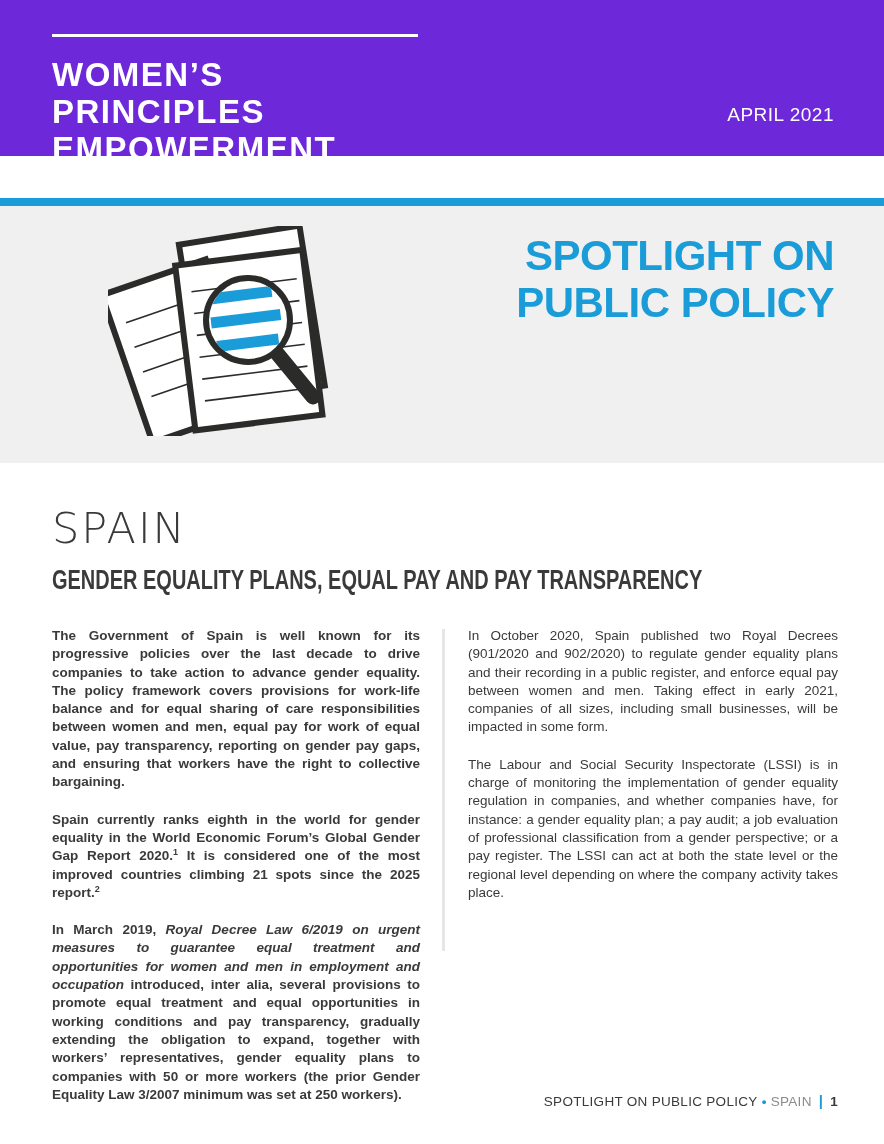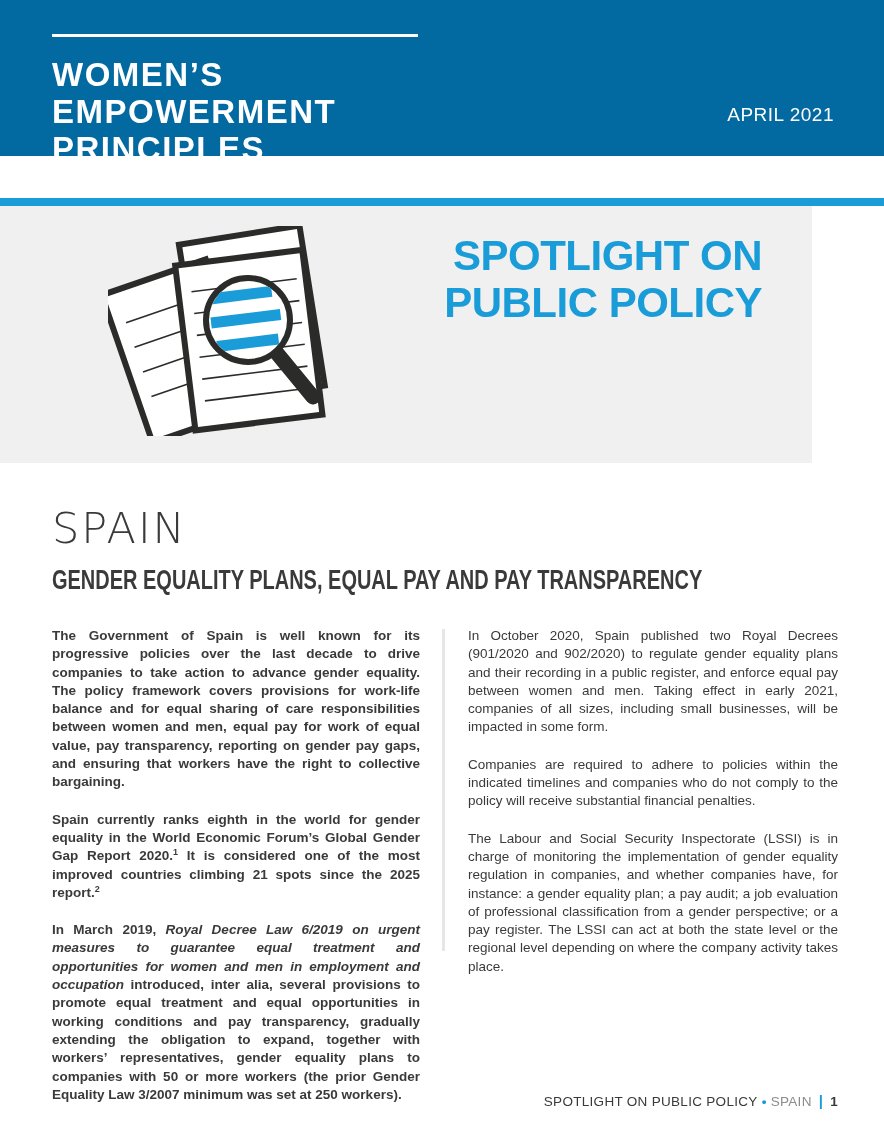--- a/index.html
+++ b/index.html
@@ -11,21 +11,21 @@
     margin: 0 auto;
     background: #ffffff;
     font-family: "Liberation Sans", sans-serif;
     overflow: hidden;
   }
 
   
   .masthead {
     position: absolute; left: 0; top: 0;
     width: 884px; height: 156px;
-    background: #0369a1;
+    background: #6d28d9;
   }
   .masthead-rule {
     position: absolute; left: 52px; top: 34px;
     width: 366px; height: 3px; background: #ffffff;
   }
   .masthead-title {
     position: absolute; left: 52px; top: 56px;
     color: #ffffff; font-weight: bold;
     font-size: 33px; line-height: 37px; letter-spacing: 1.5px;
   }
@@ -36,21 +36,21 @@
 
   
   .accent-bar {
     position: absolute; left: 0; top: 198px;
     width: 884px; height: 8px; background: #1A9CD8;
   }
 
   
   .banner {
     position: absolute; left: 0; top: 206px;
-    width: 812px; height: 257px; background: #F0F0F0;
+    width: 884px; height: 257px; background: #F0F0F0;
   }
   .illustration { position: absolute; left: 108px; top: 20px; }
   .banner-title {
     position: absolute; right: 50px; top: 26px;
     text-align: right;
     color: #1A9CD8; font-weight: bold;
     font-size: 42px; line-height: 47px; letter-spacing: -0.5px;
   }
 
   
@@ -92,22 +92,22 @@
 </style>
 </head>
 <body>
 
 <div class="page">
 
   <header class="masthead">
     <div class="masthead-rule"></div>
     <div class="masthead-title">
       <div>WOMEN’S</div>
+      <div>PRINCIPLES</div>
       <div>EMPOWERMENT</div>
-      <div>PRINCIPLES</div>
     </div>
     <div class="issue-date">APRIL 2021</div>
   </header>
 
   <div class="accent-bar"></div>
 
   <section class="banner">
     <svg class="illustration" width="250" height="210" viewBox="0 0 250 210" aria-hidden="true">
 
       <g transform="rotate(-9 145 90)">
@@ -159,21 +159,20 @@
     </div>
     <div class="columns">
       <div class="col col-left" id="col-left">
           <p><span>The Government of Spain is well known for its progressive policies over the last decade to drive companies to take action to advance gender equality. The policy framework covers provisions for work-life balance and for equal sharing of care responsibilities between women and men, equal pay for work of equal value, pay transparency, reporting on gender pay gaps, and ensuring that workers have the right to collective bargaining.</span></p>
           <p><span>Spain currently ranks eighth in the world for gender equality in the World Economic Forum’s Global Gender Gap Report 2020.</span><sup>1</sup><span> It is considered one of the most improved countries climbing 21 spots since the 2025 report.</span><sup>2</sup></p>
           <p><span>In March 2019, </span><em>Royal Decree Law 6/2019 on urgent measures to guarantee equal treatment and opportunities for women and men in employment and occupation</em><span> introduced, inter alia, several provisions to promote equal treatment and equal opportunities in working conditions and pay transparency, gradually extending the obligation to expand, together with workers’ representatives, gender equality plans to companies with 50 or more workers (the prior Gender Equality Law 3/2007 minimum was set at 250 workers).</span></p>
         </div>
       <div class="divider"></div>
       <div class="col col-right" id="col-right">
           <p><span>In October 2020, Spain published two Royal Decrees (901/2020 and 902/2020) to regulate gender equality plans and their recording in a public register, and enforce equal pay between women and men. Taking effect in early 2021, companies of all sizes, including small businesses, will be impacted in some form.</span></p>
-          <p><span>Companies are required to adhere to policies within the indicated timelines and companies who do not comply to the policy will receive substantial financial penalties.</span></p>
           <p><span>The Labour and Social Security Inspectorate (LSSI) is in charge of monitoring the implementation of gender equality regulation in companies, and whether companies have, for instance: a gender equality plan; a pay audit; a job evaluation of professional classification from a gender perspective; or a pay register. The LSSI can act at both the state level or the regional level depending on where the company activity takes place.</span></p>
         </div>
     </div>
   </main>
 
   <footer class="page-footer">
     <span class="f-brand">SPOTLIGHT ON PUBLIC POLICY</span><span class="f-dot">•</span><span class="f-country">SPAIN</span><span class="f-bar">|</span><span class="f-page">1</span>
   </footer>
 
 </div>

